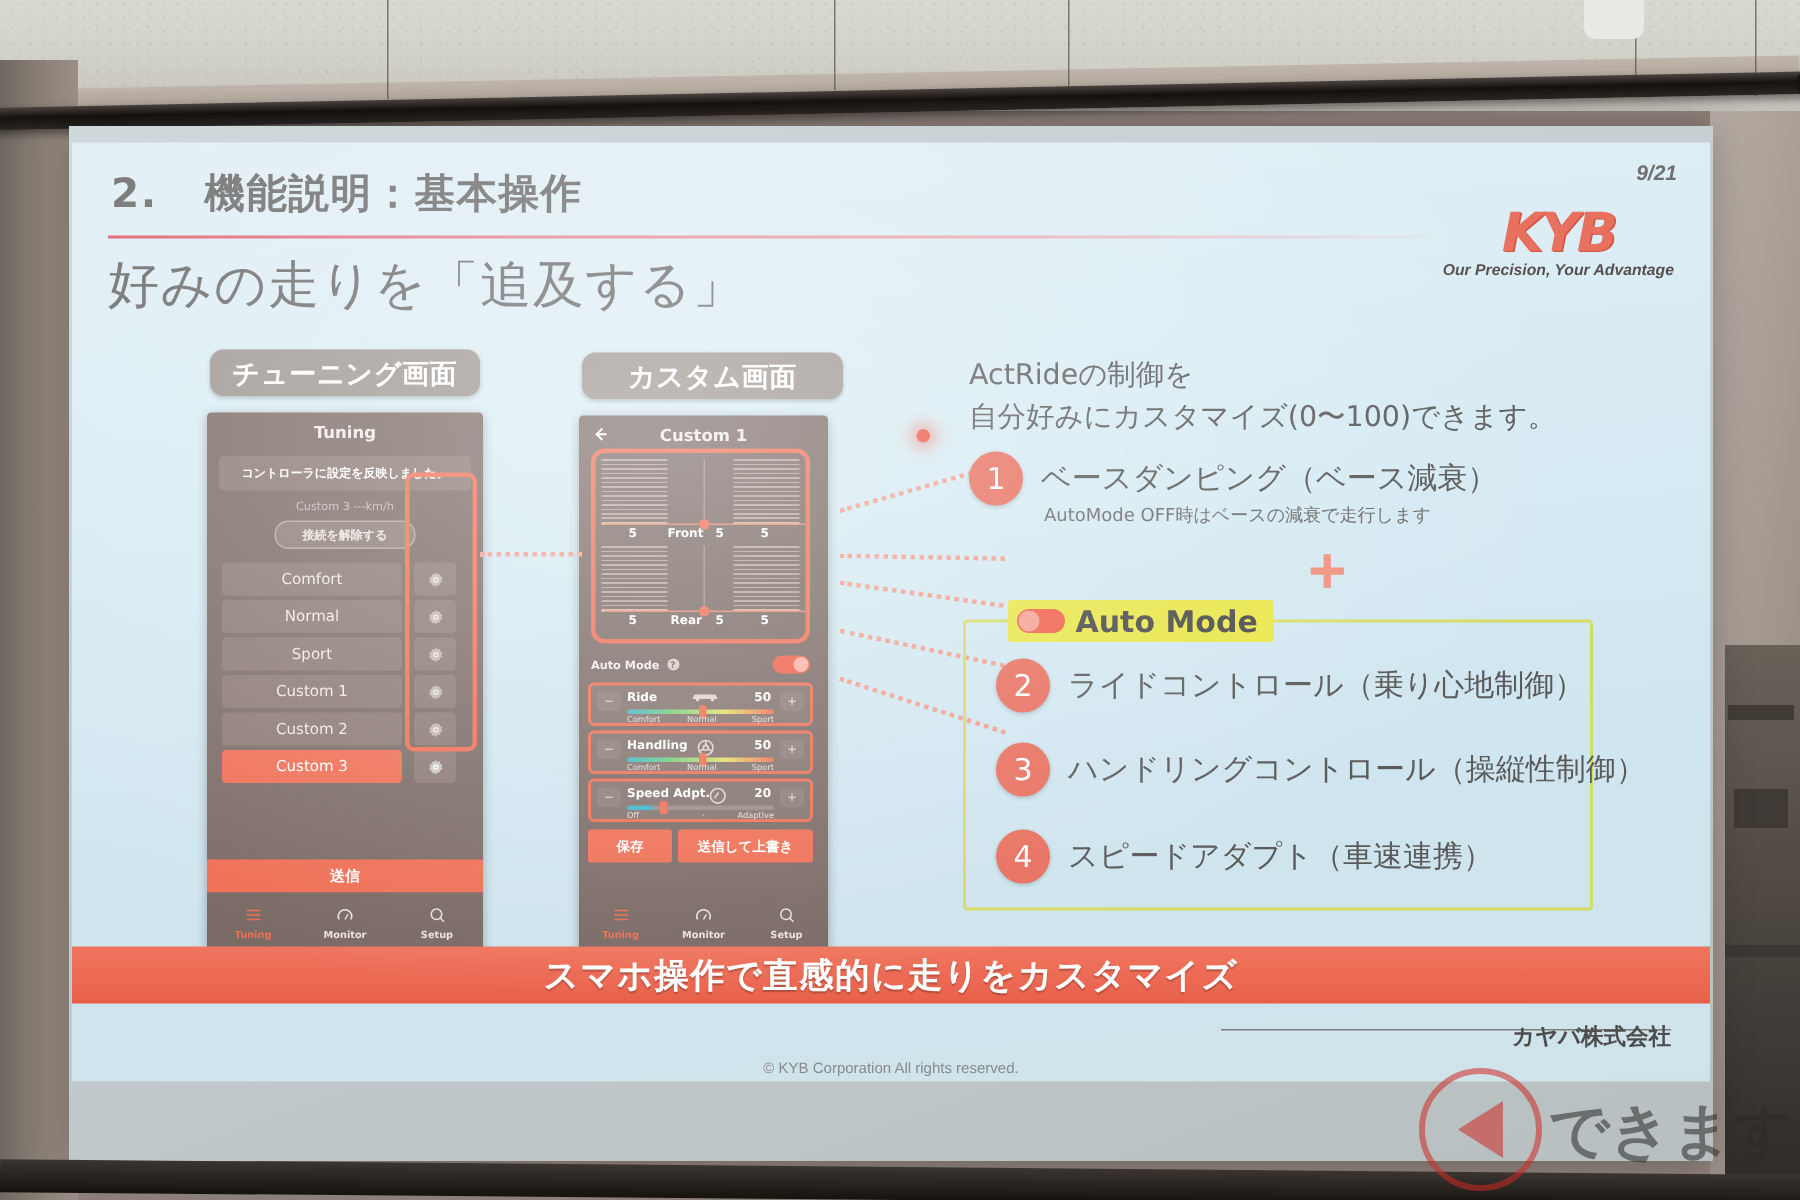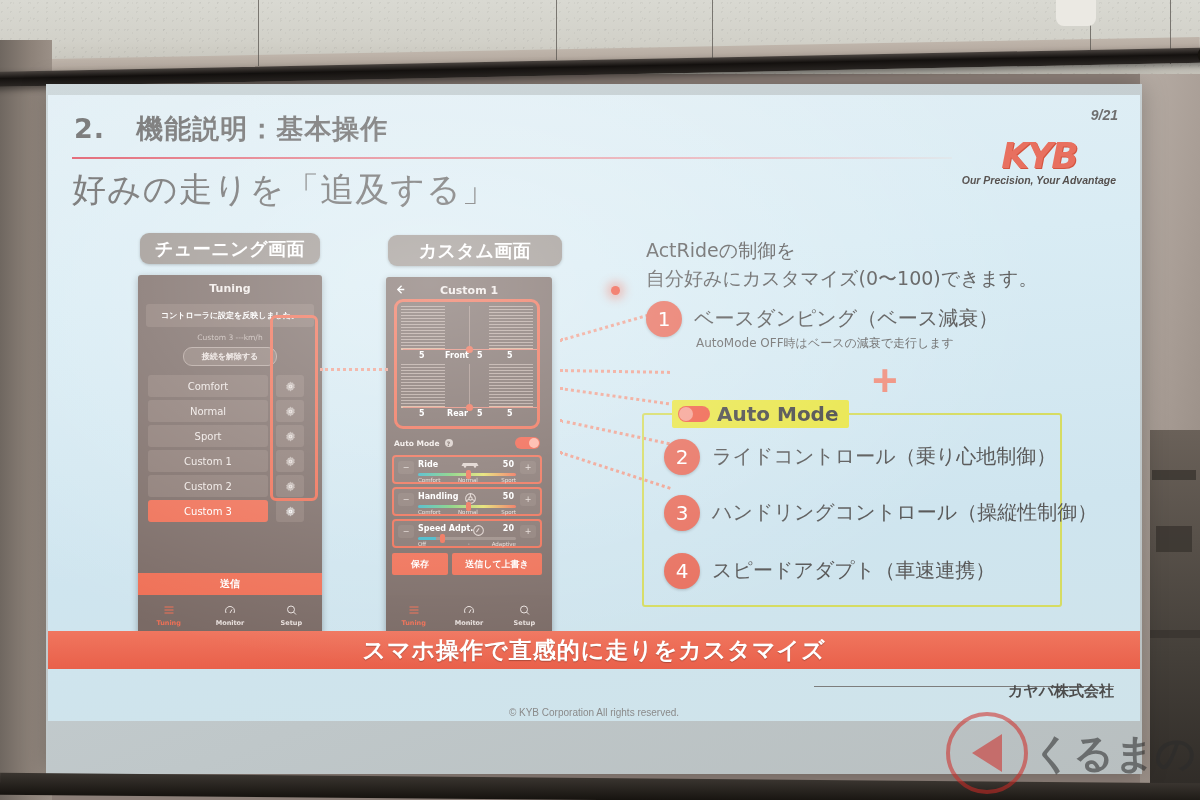--- a/index.html
+++ b/index.html
@@ -506,16 +506,16 @@
     <div class="corp">カヤバ株式会社</div>
     <div class="copyright">© KYB Corporation All rights reserved.</div>
   </div>
 
   <div class="floor-bar"></div>
 
   <div class="wm">
     <div class="wm-mark">
       <div class="wm-tri"></div>
     </div>
-    <div class="wm-txt">くるまの</div>
+    <div class="wm-txt">できます</div>
   </div>
 
 </div>
 
 </body></html>

